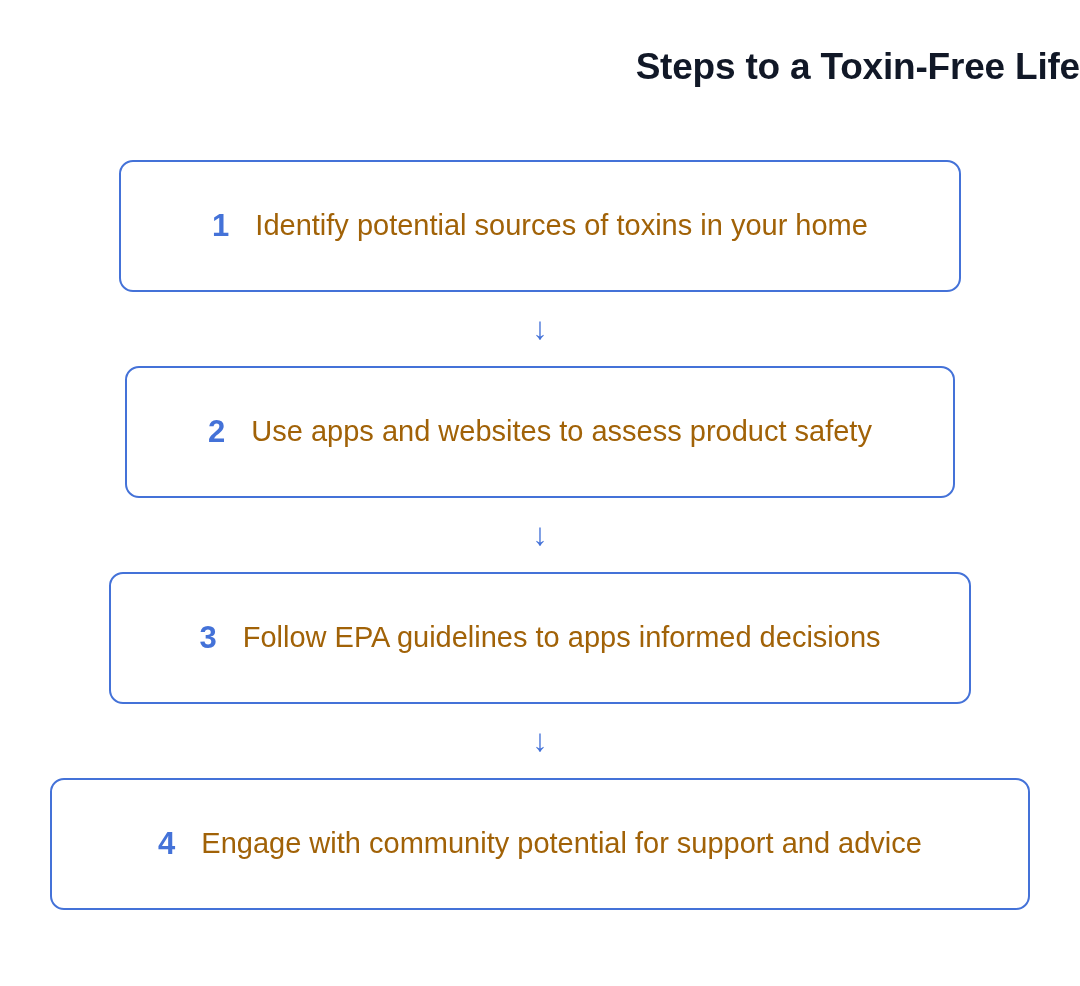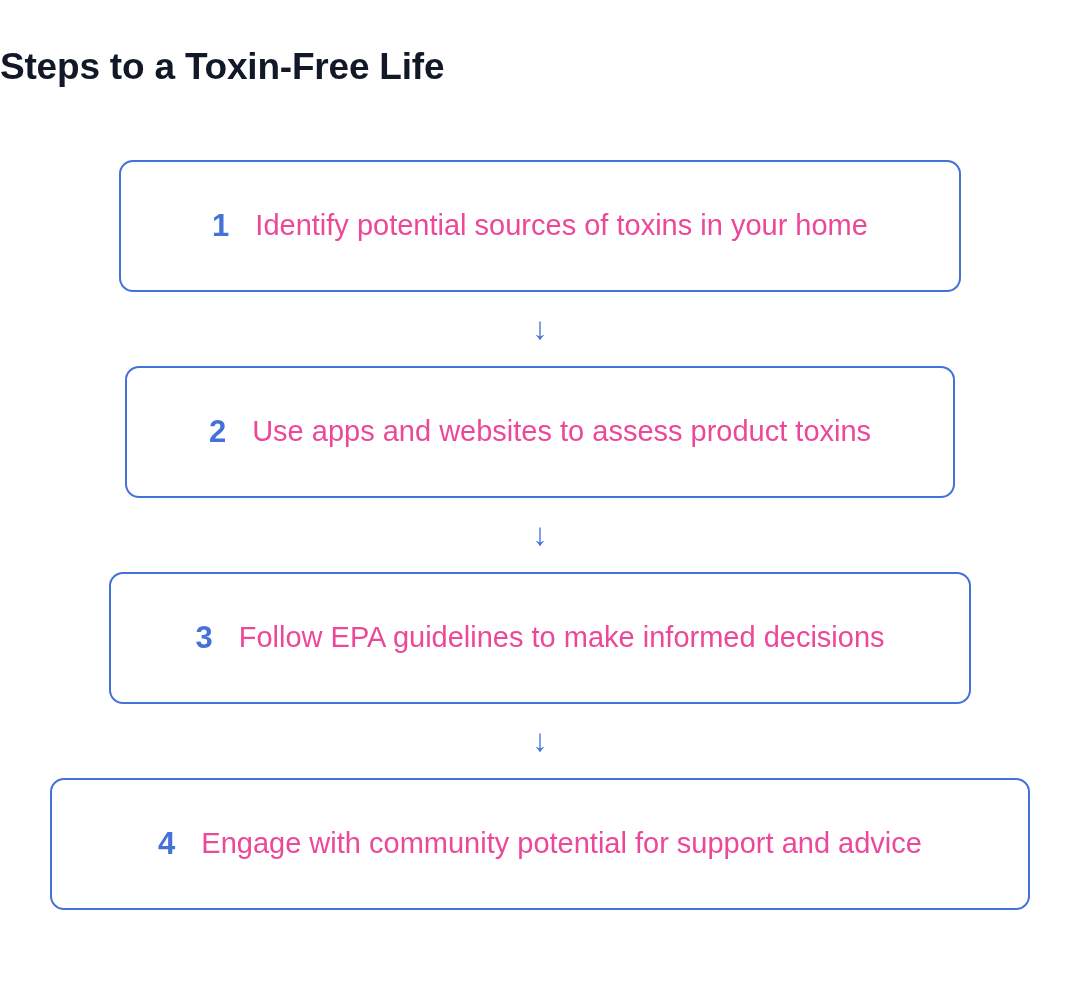--- a/index.html
+++ b/index.html
@@ -16,21 +16,21 @@
   #page {
     position: relative;
     width: 1080px;
     height: 986px;
     background: #ffffff;
     box-sizing: border-box;
   }
   .page-title {
     margin: 0;
     padding-top: 46px;
-    text-align: left;
+    text-align: right;
     font-size: 37px;
     font-weight: bold;
     color: #111827;
     letter-spacing: -0.2px;
     line-height: 1.15;
   }
   .flow {
     margin-top: 71px;
     display: flex;
     flex-direction: column;
@@ -56,21 +56,21 @@
   .step-num {
     font-size: 31px;
     font-weight: bold;
     color: #4472d8;
     line-height: 1;
     flex: 0 0 auto;
   }
   .step-text {
     font-size: 29px;
     font-weight: normal;
-    color: #ec4899;
+    color: #a16207;
     line-height: 1.2;
     margin-left: 26px;
     white-space: nowrap;
     flex: 0 0 auto;
   }
   .arrow {
     font-size: 31px;
     line-height: 1;
     color: #4472d8;
     height: 74px;
@@ -99,30 +99,30 @@
         <span class="step-num">1</span>
         <span class="step-text">Identify potential sources of toxins in your home</span>
       </div>
     </div>
 
     <div class="arrow">↓</div>
 
     <div class="step-row">
       <div class="step-box w2">
         <span class="step-num">2</span>
-        <span class="step-text">Use apps and websites to assess product toxins</span>
+        <span class="step-text">Use apps and websites to assess product safety</span>
       </div>
     </div>
 
     <div class="arrow">↓</div>
 
     <div class="step-row">
       <div class="step-box w3">
         <span class="step-num">3</span>
-        <span class="step-text">Follow EPA guidelines to make informed decisions</span>
+        <span class="step-text">Follow EPA guidelines to apps informed decisions</span>
       </div>
     </div>
 
     <div class="arrow">↓</div>
 
     <div class="step-row">
       <div class="step-box w4">
         <span class="step-num">4</span>
         <span class="step-text">Engage with community potential for support and advice</span>
       </div>

